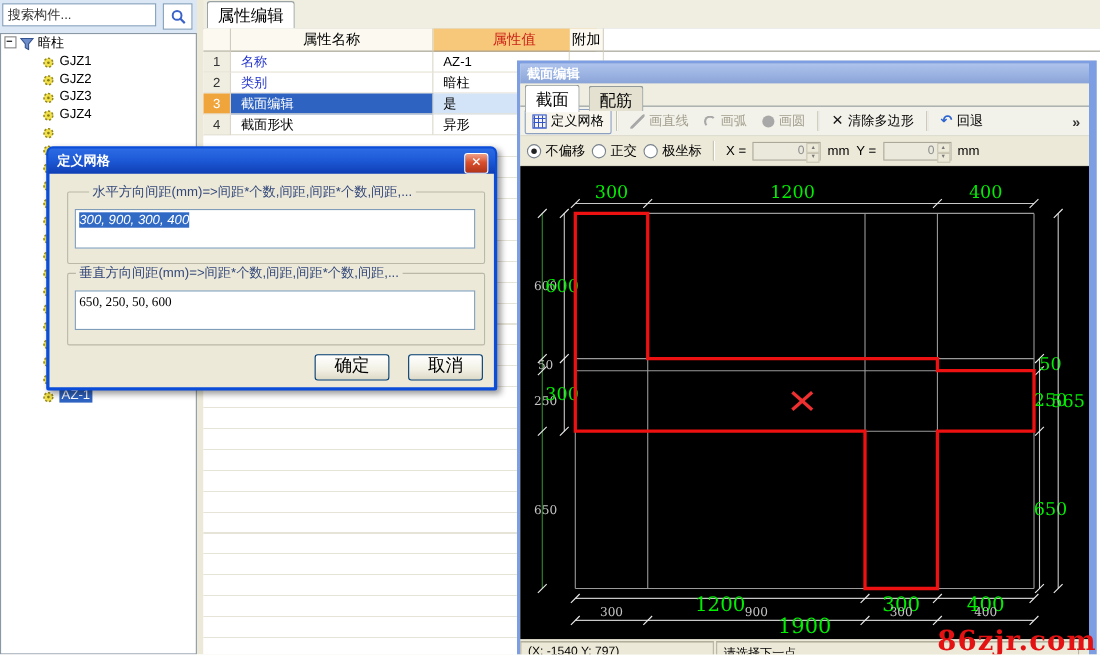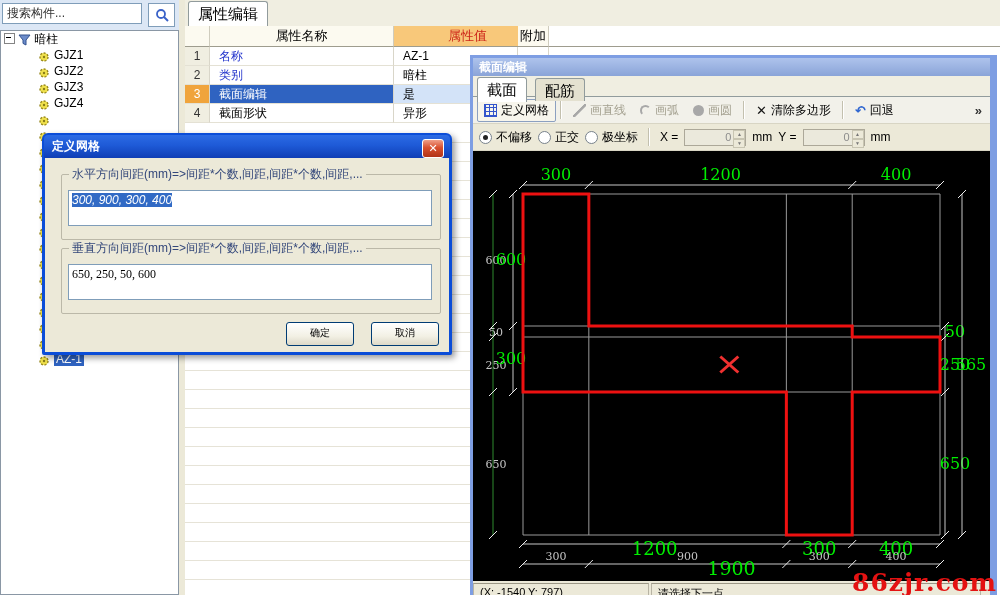--- a/index.html
+++ b/index.html
@@ -47,21 +47,21 @@
           background:linear-gradient(180deg,#2C6BE4 0%,#1E5AD7 45%,#0F3EB5 100%);color:#fff;font-weight:bold;
           font-size:12px;line-height:23px;padding-left:8px;}
   #dialog-close{position:absolute;right:5px;top:3px;width:20px;height:17px;border:1px solid #fff;border-radius:3px;
           background:linear-gradient(180deg,#F0A089 0%,#D9502E 45%,#B03318 100%);color:#fff;font-weight:bold;
           font-size:11px;line-height:16px;text-align:center;cursor:pointer;}
   .grp-frame{position:absolute;left:16px;width:378px;height:64px;border:1px solid #BBB8A8;border-radius:2px;}
   .grp-label{position:absolute;left:24px;background:#ECE9D8;padding:0 3px;font-size:12px;color:#33477A;z-index:2;white-space:nowrap;}
   .tbox{position:absolute;left:23px;width:364px;height:36px;background:#fff;border:1px solid #7F9DB9;
         font-size:12px;padding:2px 3px;box-sizing:border-box;z-index:2;}
   .tbox .sel{background:#316AC5;color:#fff;}
-  .xp-btn{position:absolute;width:66px;height:22px;border:1px solid #003C74;border-radius:3px;font-size:10px;
+  .xp-btn{position:absolute;width:66px;height:22px;border:1px solid #003C74;border-radius:3px;font-size:16px;
         background:linear-gradient(180deg,#FFFFFF 0%,#F2F0E4 60%,#DDD9C8 100%);text-align:center;line-height:20px;cursor:pointer;}
   
   #editor{position:absolute;left:470px;top:55px;width:527px;height:545px;box-sizing:border-box;
           border:3px solid #7E9EE3;border-right-width:7px;background:#ECE9D8;z-index:20;}
   #editor-title{height:18px;background:linear-gradient(180deg,#AEC3EC 0%,#8AA4D8 100%);color:#fff;font-weight:bold;
           font-size:12px;line-height:18px;padding-left:6px;}
   #editor-tabstrip{height:20px;background:#F0EEE1;border-bottom:1px solid #919B9C;position:relative;}
   #editor-toolbar{height:26px;background:#F2F1EA;border-bottom:1px solid #D8D5C4;display:flex;align-items:center;padding:0 4px;}
   .tb-btn{display:flex;align-items:center;gap:4px;padding:2px 6px;font-size:12px;border:1px solid transparent;white-space:nowrap;}
   .tb-btn.active{border:1px solid #8CA0C0;background:#F7F5EC;border-radius:2px;}
@@ -372,21 +372,21 @@
         </svg></div>
     <div id="editor-status">
       <div class="status-cell" style="width:176px;">(X: -1540 Y: 797)</div>
       <div class="status-cell" style="width:330px;">请选择下一点</div>
     </div>
   </div>
 
   <div id="dialog">
     <div id="dialog-title">定义网格</div>
     <div id="dialog-close">✕</div>
-    <div class="grp-label" style="top:30px;">水平方向间距(mm)=&gt;间距*个数,间距,间距*个数,间距,...</div>
+    <div class="grp-label" style="top:30px;margin-left:12px;">水平方向间距(mm)=&gt;间距*个数,间距,间距*个数,间距,...</div>
     <div class="grp-frame" style="top:38px;"></div>
     <div class="tbox" style="top:54px;font-style:italic;">
       <span class="sel">300, 900, 300, 400</span>
     </div>
     <div class="grp-label" style="top:104px;">垂直方向间距(mm)=&gt;间距*个数,间距,间距*个数,间距,...</div>
     <div class="grp-frame" style="top:112px;"></div>
     <div class="tbox" style="top:128px;font-family:Liberation Serif, serif;">650, 250, 50, 600</div>
     <div class="xp-btn" style="left:241px;top:186px;">确定</div>
     <div class="xp-btn" style="left:326px;top:186px;">取消</div>
   </div>

